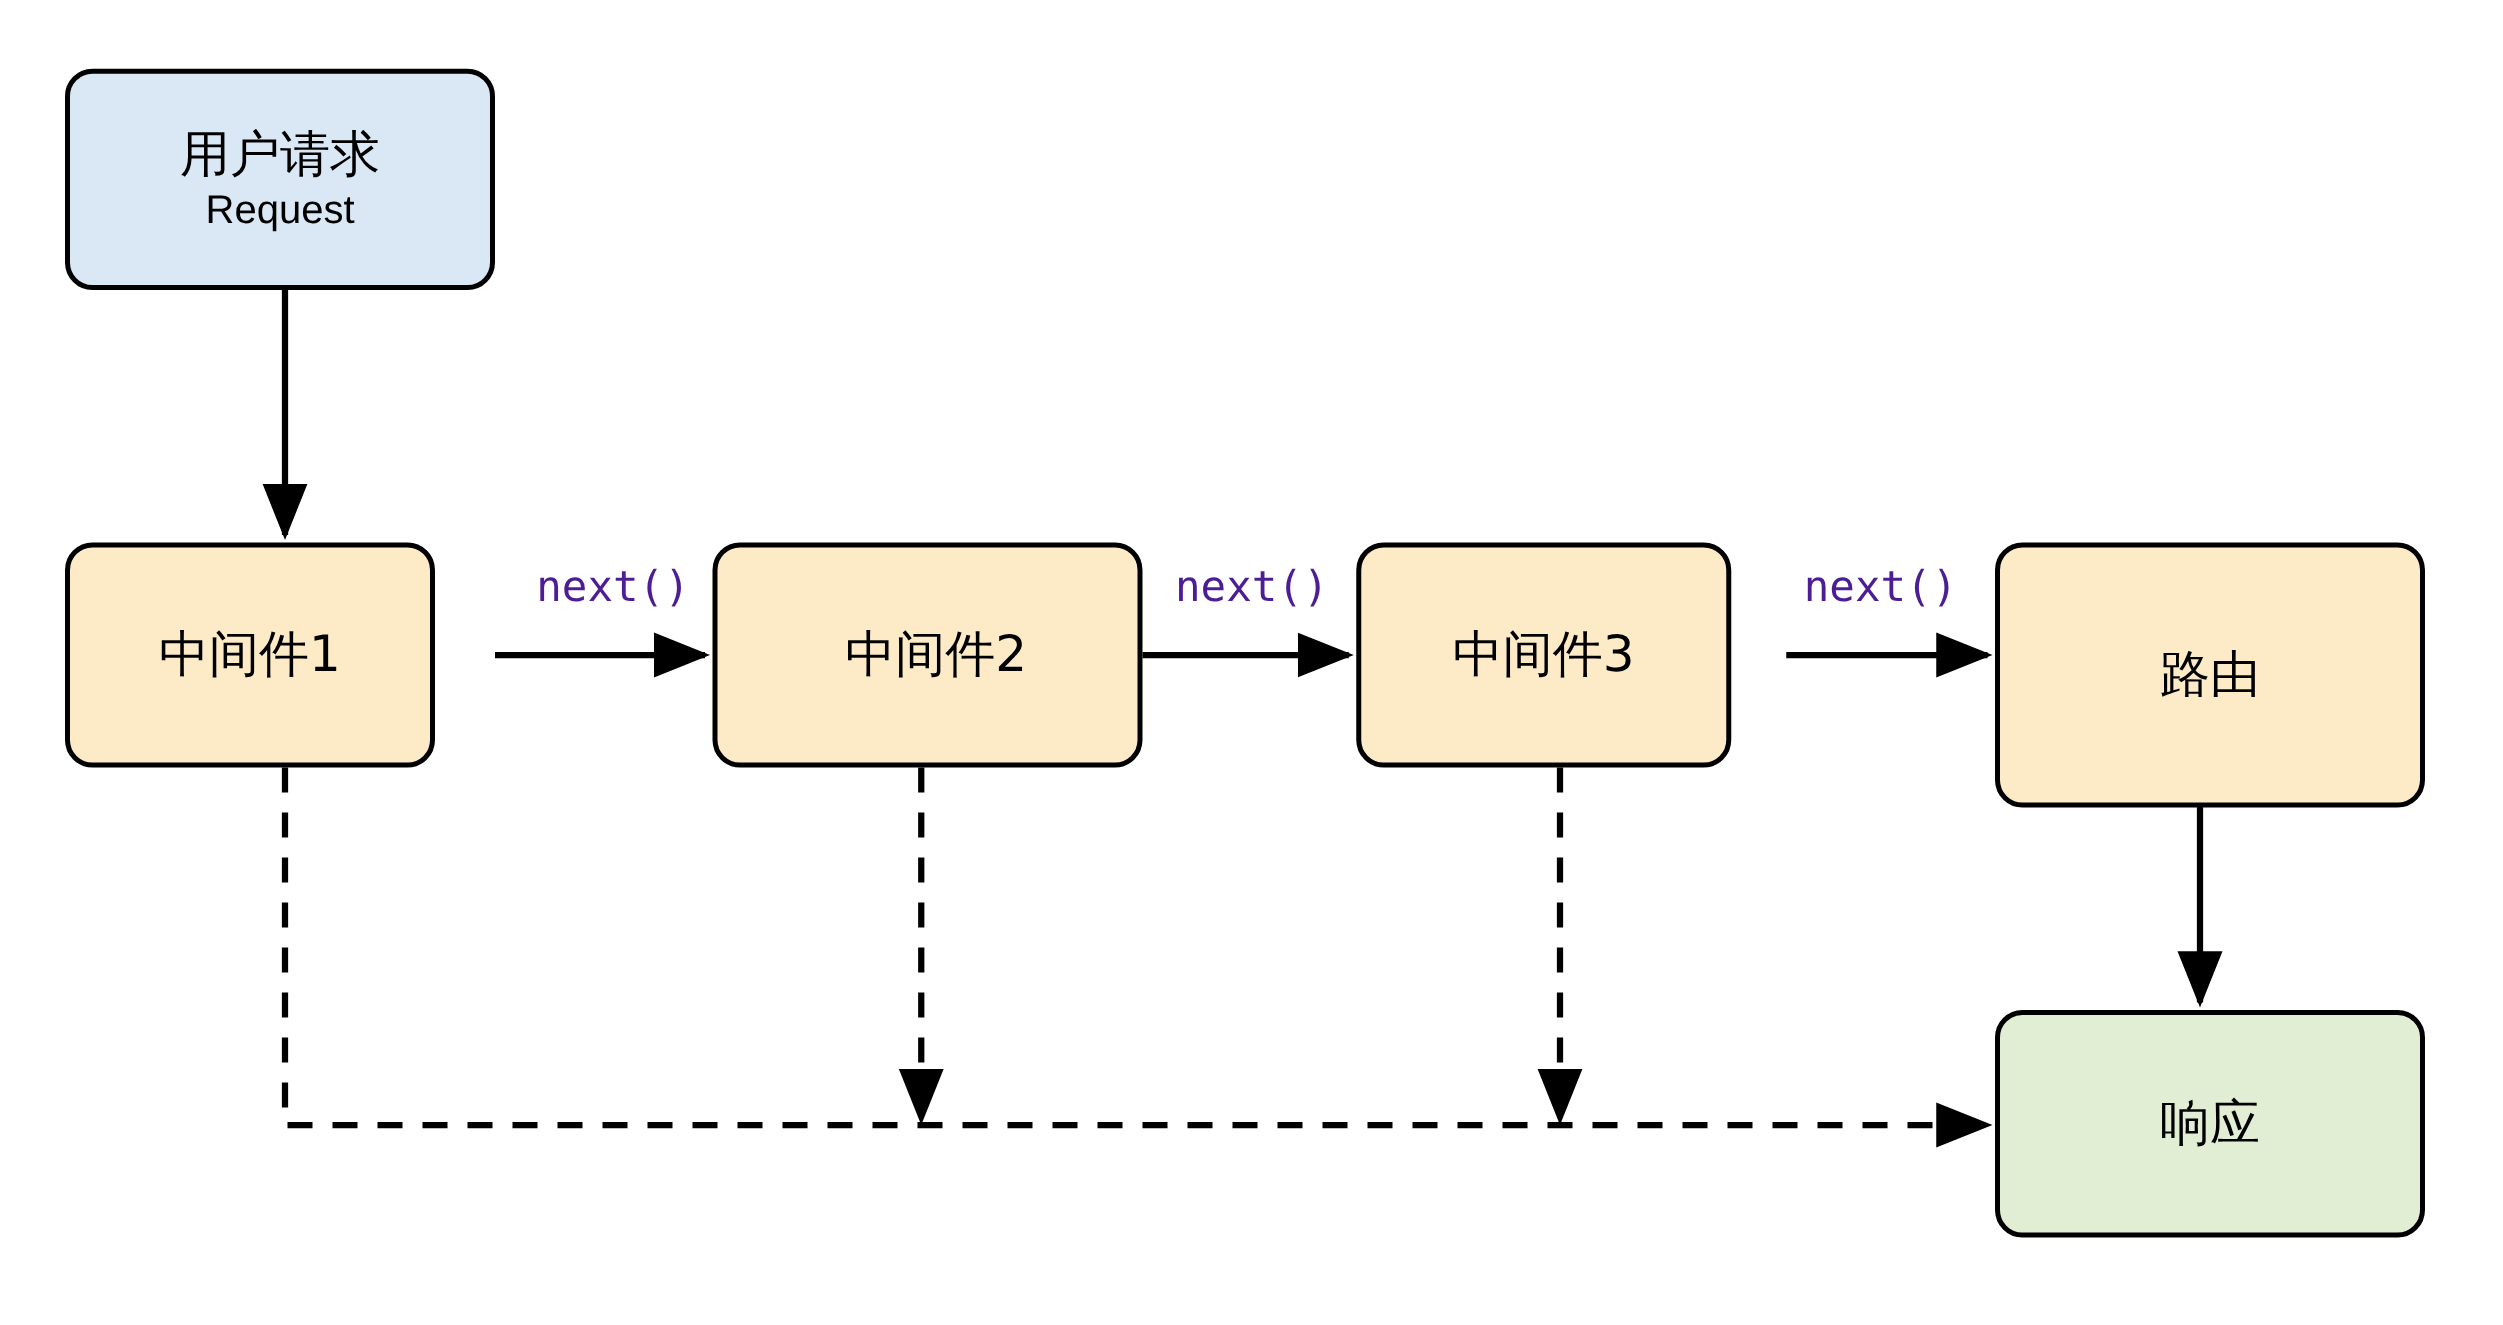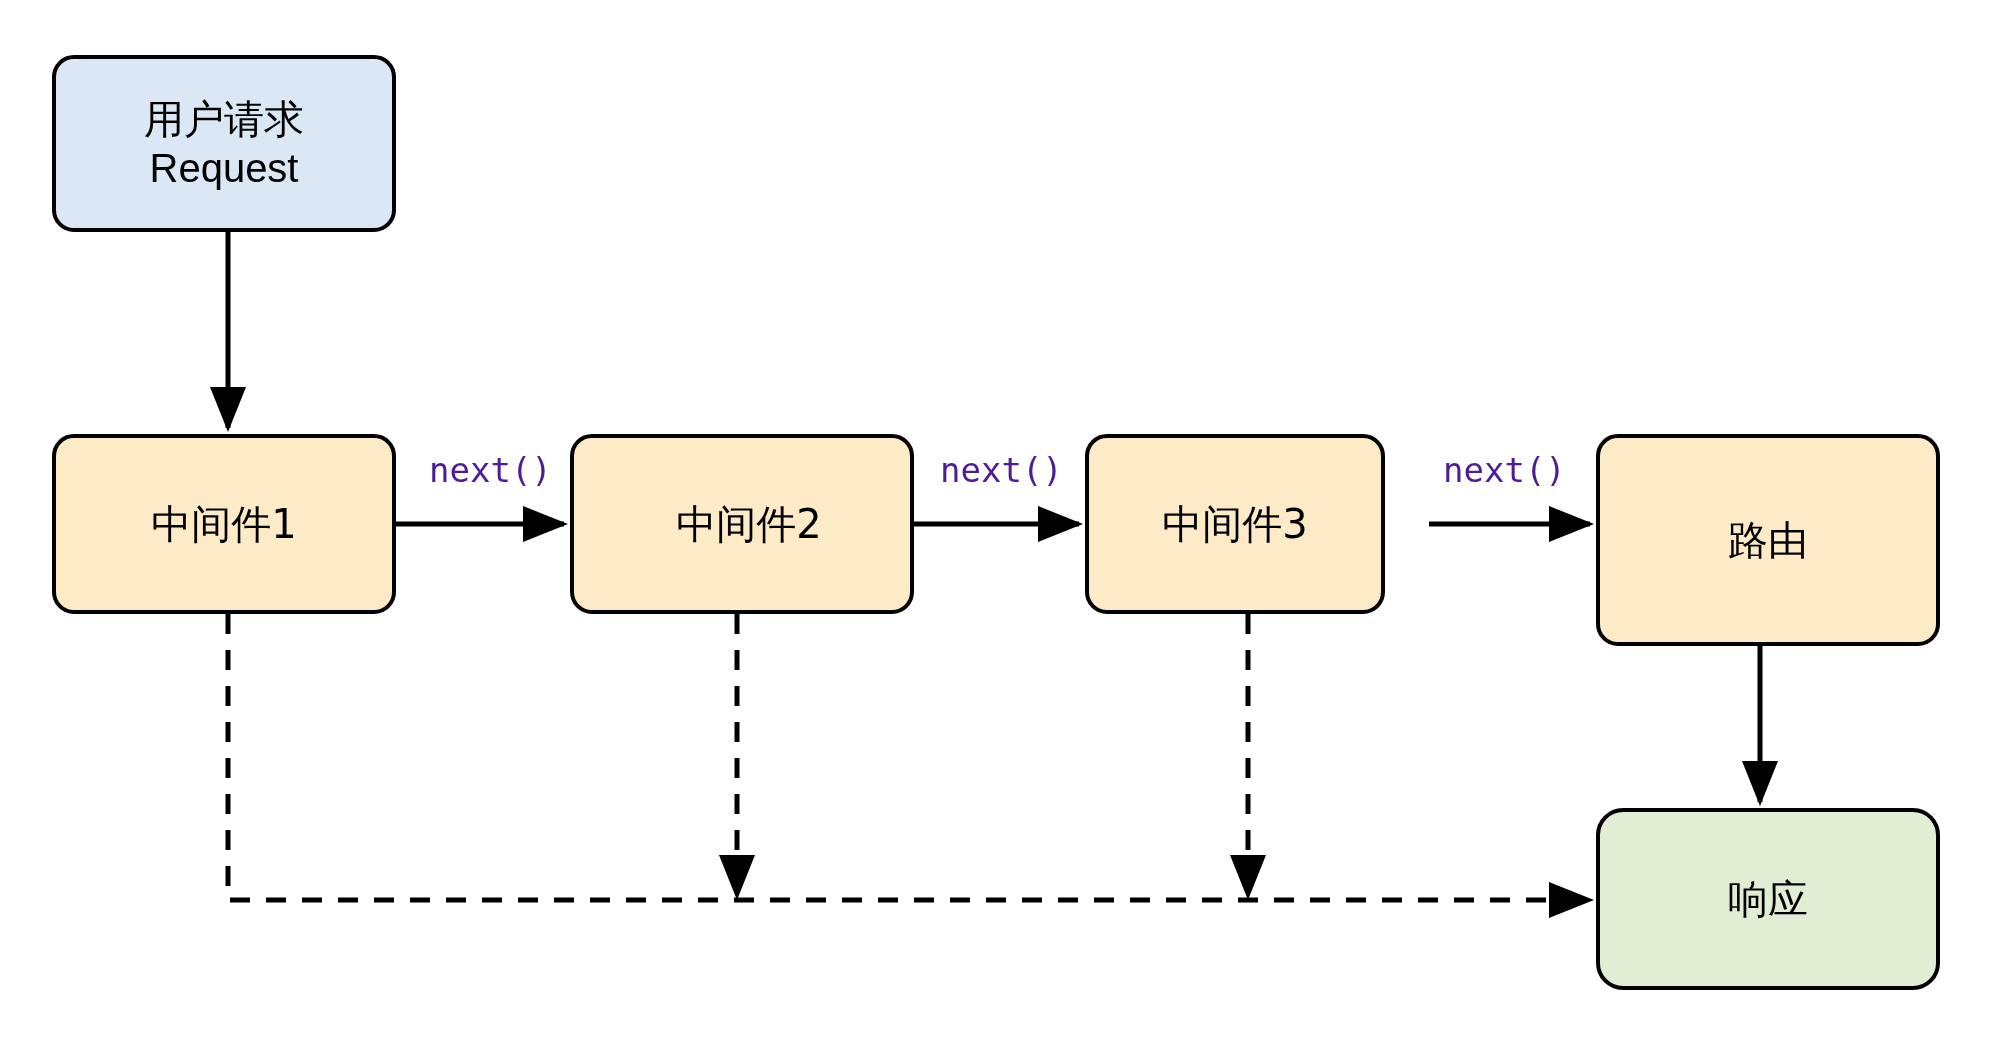--- a/index.html
+++ b/index.html
@@ -31,21 +31,21 @@
     color: #000000;
     line-height: 1.22;
   }
   .node .line-cn {
     font-family: "DejaVu Sans", "Liberation Sans", sans-serif;
     font-size: 40px;
     white-space: nowrap;
   }
   .node .line-en {
     font-family: "Liberation Sans", "DejaVu Sans", sans-serif;
-    font-size: 40px;
+    font-size: 32px;
     white-space: nowrap;
     text-align: center;
   }
   .node.single .line-cn {
     font-size: 40px;
   }
   .edge-label {
     position: absolute;
     font-family: "DejaVu Sans Mono", "Liberation Mono", monospace;
     font-size: 34px;
@@ -108,37 +108,37 @@
     <g>
       <line x1="1248" y1="614" x2="1248" y2="896" stroke="#000000" stroke-width="5" stroke-dasharray="20,16" marker-end="url(#arrowDash)"></line>
     </g>
   </svg>
 
   <div class="node" style="left:52px; top:55px; width:344px; height:177px; background:#dae8f5;">
     <span class="line-cn">用户请求</span>
     <span class="line-en">Request</span>
   </div>
 
-  <div class="node single" style="left:52px; top:434px; width:344px; height:180px; background:#fdebc8;">
+  <div class="node single" style="left:52px; top:434px; width:296px; height:180px; background:#fdebc8;">
     <span class="line-cn">中间件1</span>
   </div>
 
   <div class="node single" style="left:570px; top:434px; width:344px; height:180px; background:#fdebc8;padding-left:14px;">
     <span class="line-cn">中间件2</span>
   </div>
 
   <div class="node single" style="left:1085px; top:434px; width:300px; height:180px; background:#fdebc8;">
     <span class="line-cn">中间件3</span>
   </div>
 
   <div class="node single" style="left:1596px; top:434px; width:344px; height:212px; background:#fdebc8;">
     <span class="line-cn">路由</span>
   </div>
 
-  <div class="node" style="left:1596px; top:808px; width:344px; height:182px; background:#e2eed4;border-radius:27px;">
+  <div class="node" style="left:1596px; top:808px; width:344px; height:182px; background:#e2eed4;">
     <span class="line-cn">响应</span>
   </div>
 
   <span class="edge-label" style="left:429px; top:450px;">next()</span>
   <span class="edge-label" style="left:940px; top:450px;">next()</span>
   <span class="edge-label" style="left:1443px; top:450px;">next()</span>
 
 </div>
 
 </body></html>

